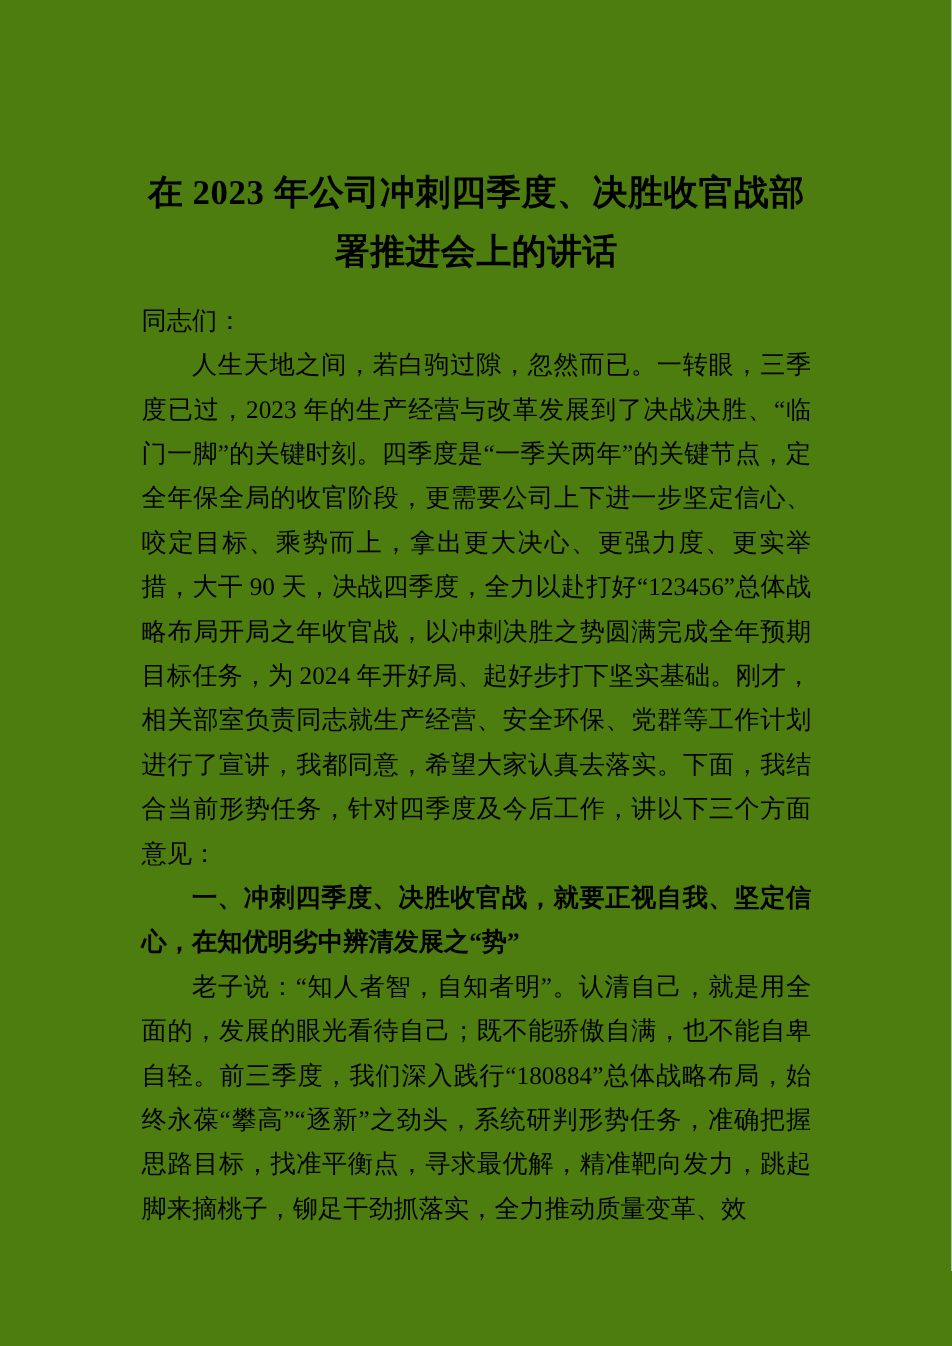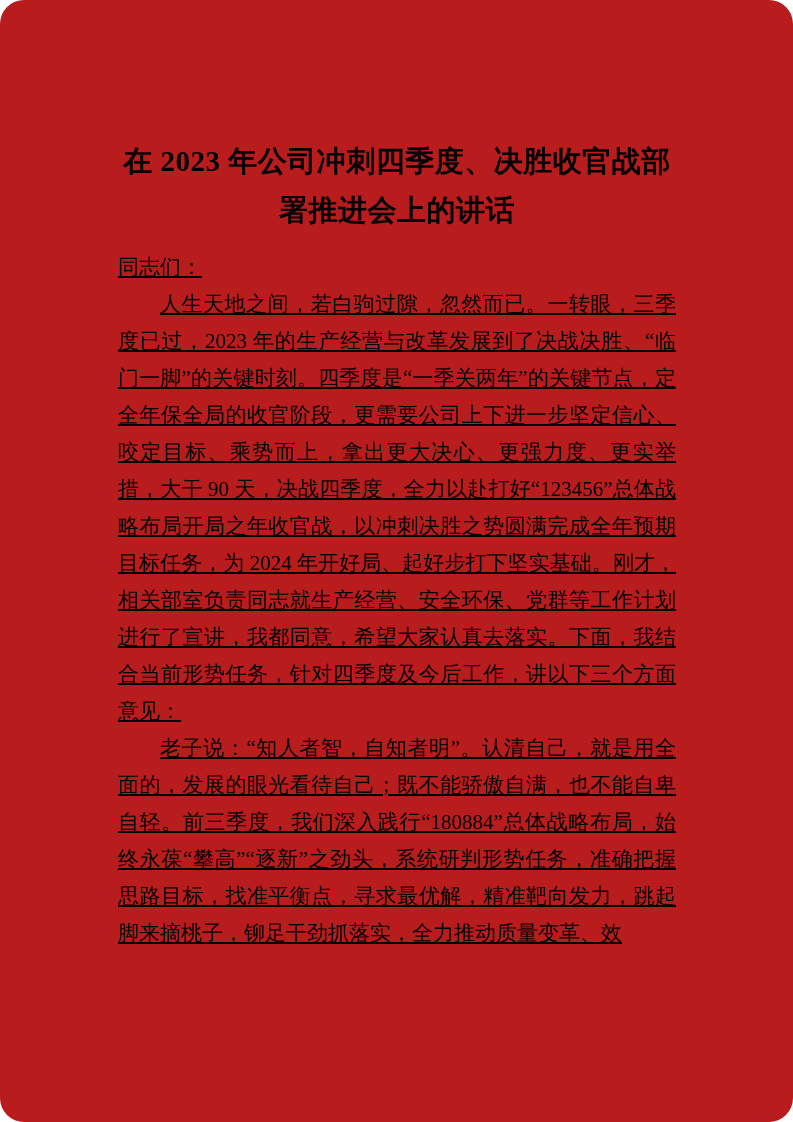--- a/index.html
+++ b/index.html
@@ -4,24 +4,23 @@
 <style>
   html, body {
     margin: 0;
     padding: 0;
     background: #ffffff;
   }
   .page {
     position: relative;
     width: 793px;
     height: 1122px;
-    background: #b91c1c;
+    background: #4d7c0f;
     color: #000000;
     overflow: hidden;
-    border-radius: 24px;
   }
   .content {
     position: absolute;
     left: 118px;
     top: 137px;
     width: 558px;
   }
   .doc-title {
     font-family: "Liberation Serif", "DejaVu Serif", serif;
     font-weight: 700;
@@ -31,21 +30,20 @@
     letter-spacing: 0.5px;
     margin: 0 0 14px 0;
   }
   .body-text p {
     margin: 0;
     font-family: "Liberation Serif", "DejaVu Serif", serif;
     font-size: 21px;
     line-height: 37px;
     text-align: justify;
     word-break: break-all;
-    text-decoration: underline;
   }
   .salutation {
     text-indent: 0;
   }
   .para {
     text-indent: 2em;
   }
   .heading {
     font-family: "Liberation Sans", "DejaVu Sans", sans-serif;
     font-weight: 700;
@@ -54,16 +52,17 @@
 </style>
 </head>
 <body>
 
 <div class="page">
   <div class="content">
     <h1 class="doc-title">在 2023 年公司冲刺四季度、决胜收官战部署推进会上的讲话</h1>
     <div class="body-text">
       <p class="salutation">同志们：</p>
       <p class="para">人生天地之间，若白驹过隙，忽然而已。一转眼，三季度已过，2023 年的生产经营与改革发展到了决战决胜、“临门一脚”的关键时刻。四季度是“一季关两年”的关键节点，定全年保全局的收官阶段，更需要公司上下进一步坚定信心、咬定目标、乘势而上，拿出更大决心、更强力度、更实举措，大干 90 天，决战四季度，全力以赴打好“123456”总体战略布局开局之年收官战，以冲刺决胜之势圆满完成全年预期目标任务，为 2024 年开好局、起好步打下坚实基础。刚才，相关部室负责同志就生产经营、安全环保、党群等工作计划进行了宣讲，我都同意，希望大家认真去落实。下面，我结合当前形势任务，针对四季度及今后工作，讲以下三个方面意见：</p>
+      <p class="heading">一、冲刺四季度、决胜收官战，就要正视自我、坚定信心，在知优明劣中辨清发展之“势”</p>
       <p class="para">老子说：“知人者智，自知者明”。认清自己，就是用全面的，发展的眼光看待自己；既不能骄傲自满，也不能自卑自轻。前三季度，我们深入践行“180884”总体战略布局，始终永葆“攀高”“逐新”之劲头，系统研判形势任务，准确把握思路目标，找准平衡点，寻求最优解，精准靶向发力，跳起脚来摘桃子，铆足干劲抓落实，全力推动质量变革、效</p>
     </div>
   </div>
 </div>
 
 </body></html>

